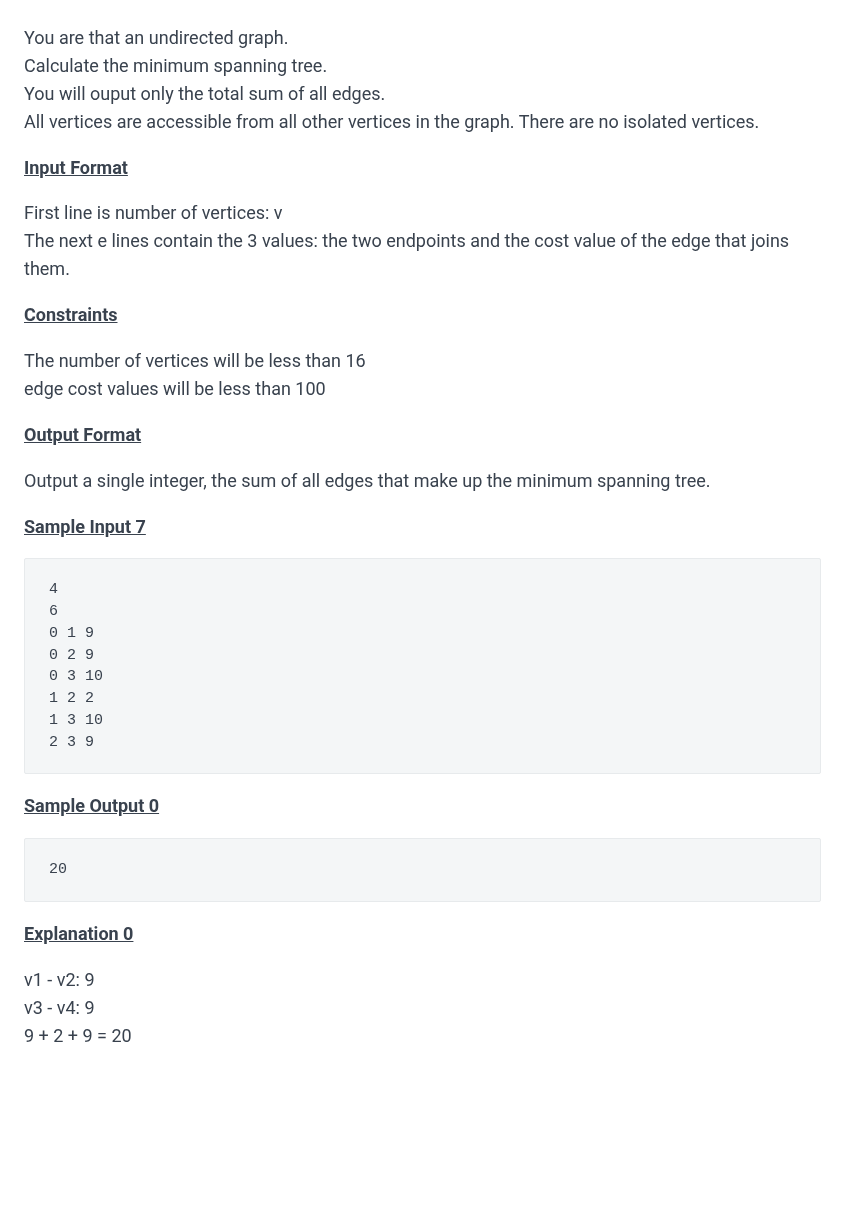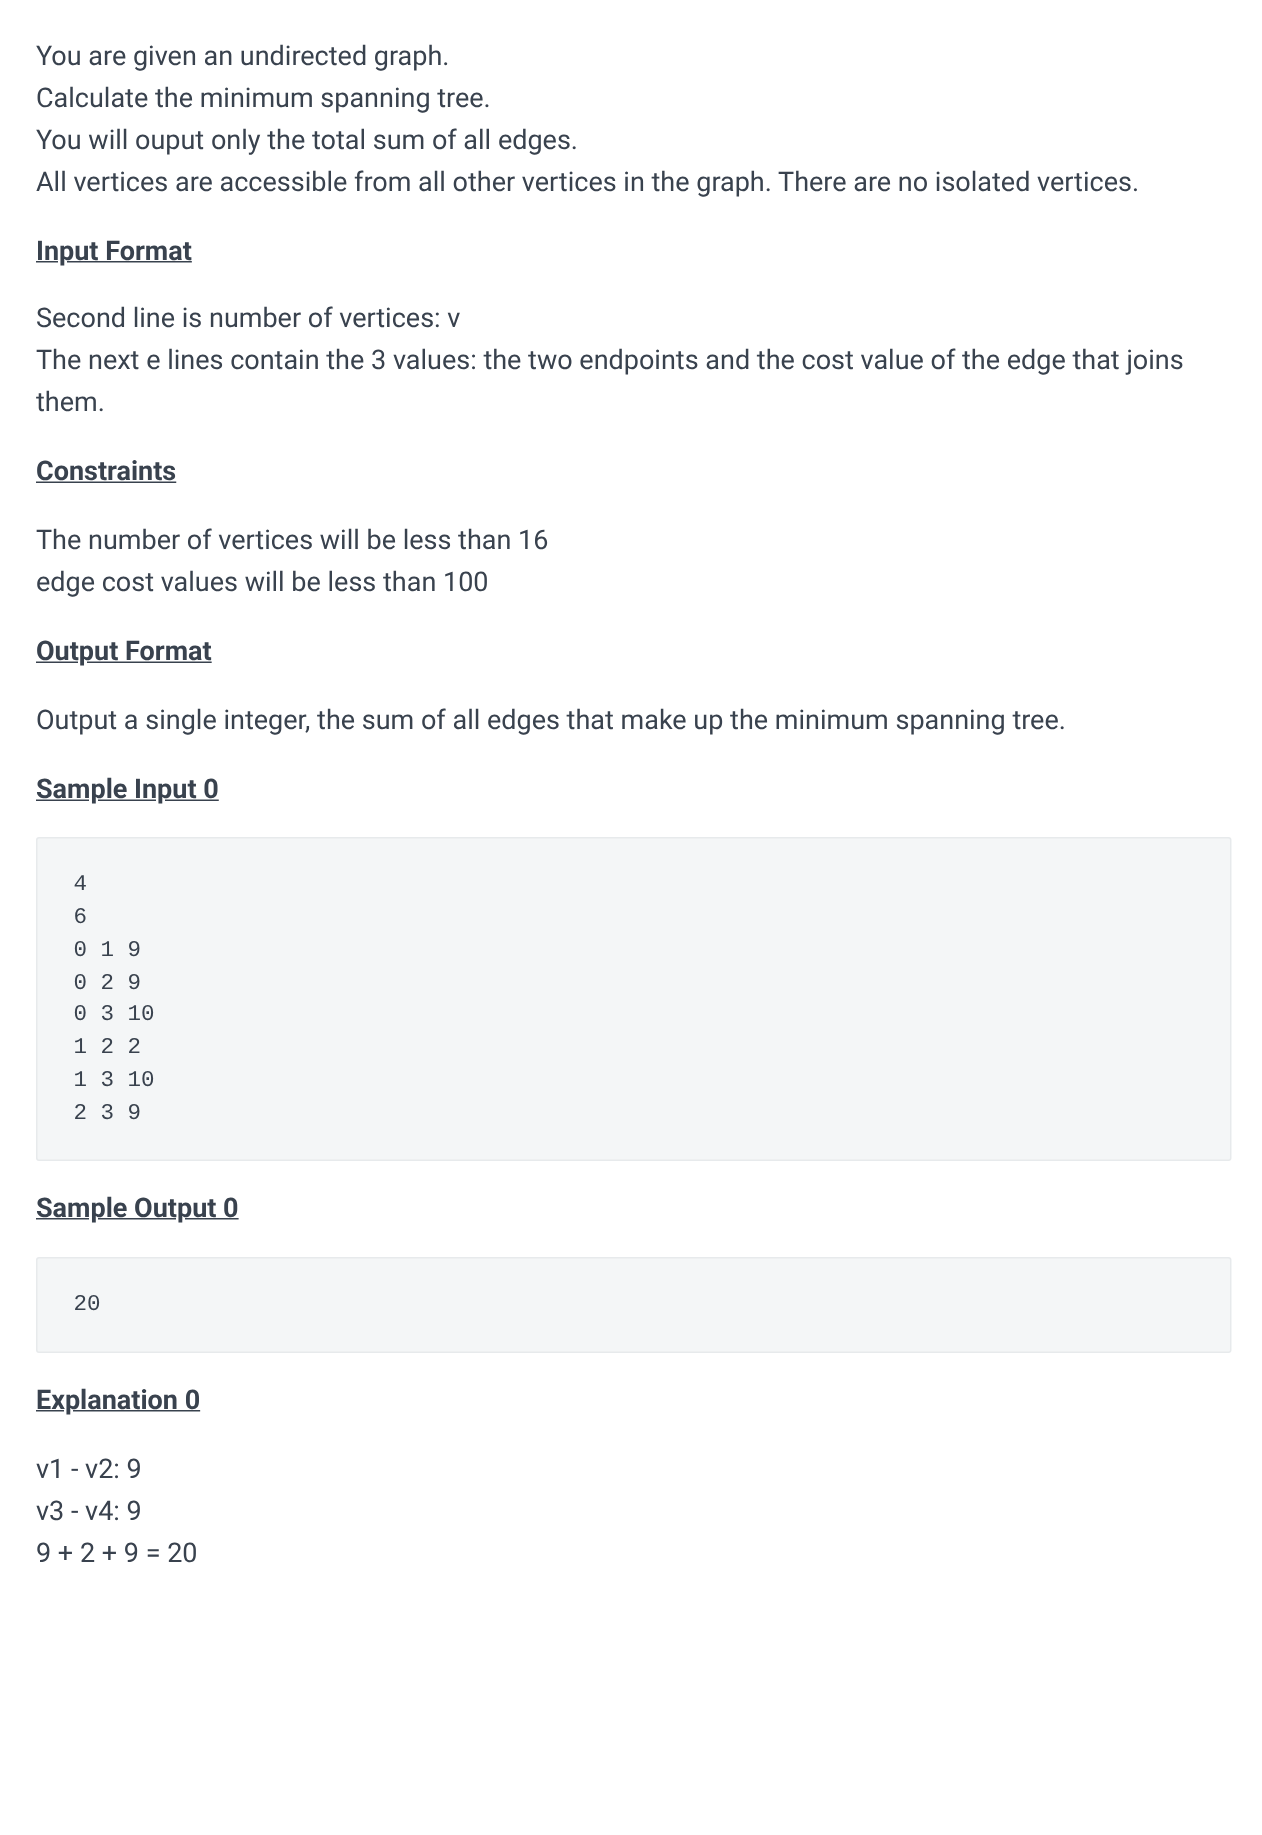--- a/index.html
+++ b/index.html
@@ -34,44 +34,44 @@
     line-height: 1.45;
     color: #39424e;
     white-space: pre;
     margin-bottom: 18px;
   }
 </style>
 </head>
 <body>
 
 <div class="para">
-  <span class="line">You are given an undirected graph.</span>
+  <span class="line">You are that an undirected graph.</span>
   <span class="line">Calculate the minimum spanning tree.</span>
   <span class="line">You will ouput only the total sum of all edges.</span>
   <span class="line">All vertices are accessible from all other vertices in the graph. There are no isolated vertices.</span>
 </div>
 
 <div class="section-heading">Input Format</div>
 <div class="para">
-  <span class="line">Second line is number of vertices: v</span>
+  <span class="line">First line is number of vertices: v</span>
   <span class="line">The next e lines contain the 3 values: the two endpoints and the cost value of the edge that joins them.</span>
 </div>
 
 <div class="section-heading">Constraints</div>
 <div class="para">
   <span class="line">The number of vertices will be less than 16</span>
   <span class="line">edge cost values will be less than 100</span>
 </div>
 
 <div class="section-heading">Output Format</div>
 <div class="para">
   <span class="line">Output a single integer, the sum of all edges that make up the minimum spanning tree.</span>
 </div>
 
-<div class="section-heading">Sample Input 0</div>
+<div class="section-heading">Sample Input 7</div>
 <pre class="code-block">4
 6
 0 1 9
 0 2 9
 0 3 10
 1 2 2
 1 3 10
 2 3 9</pre>
 
 <div class="section-heading">Sample Output 0</div>

